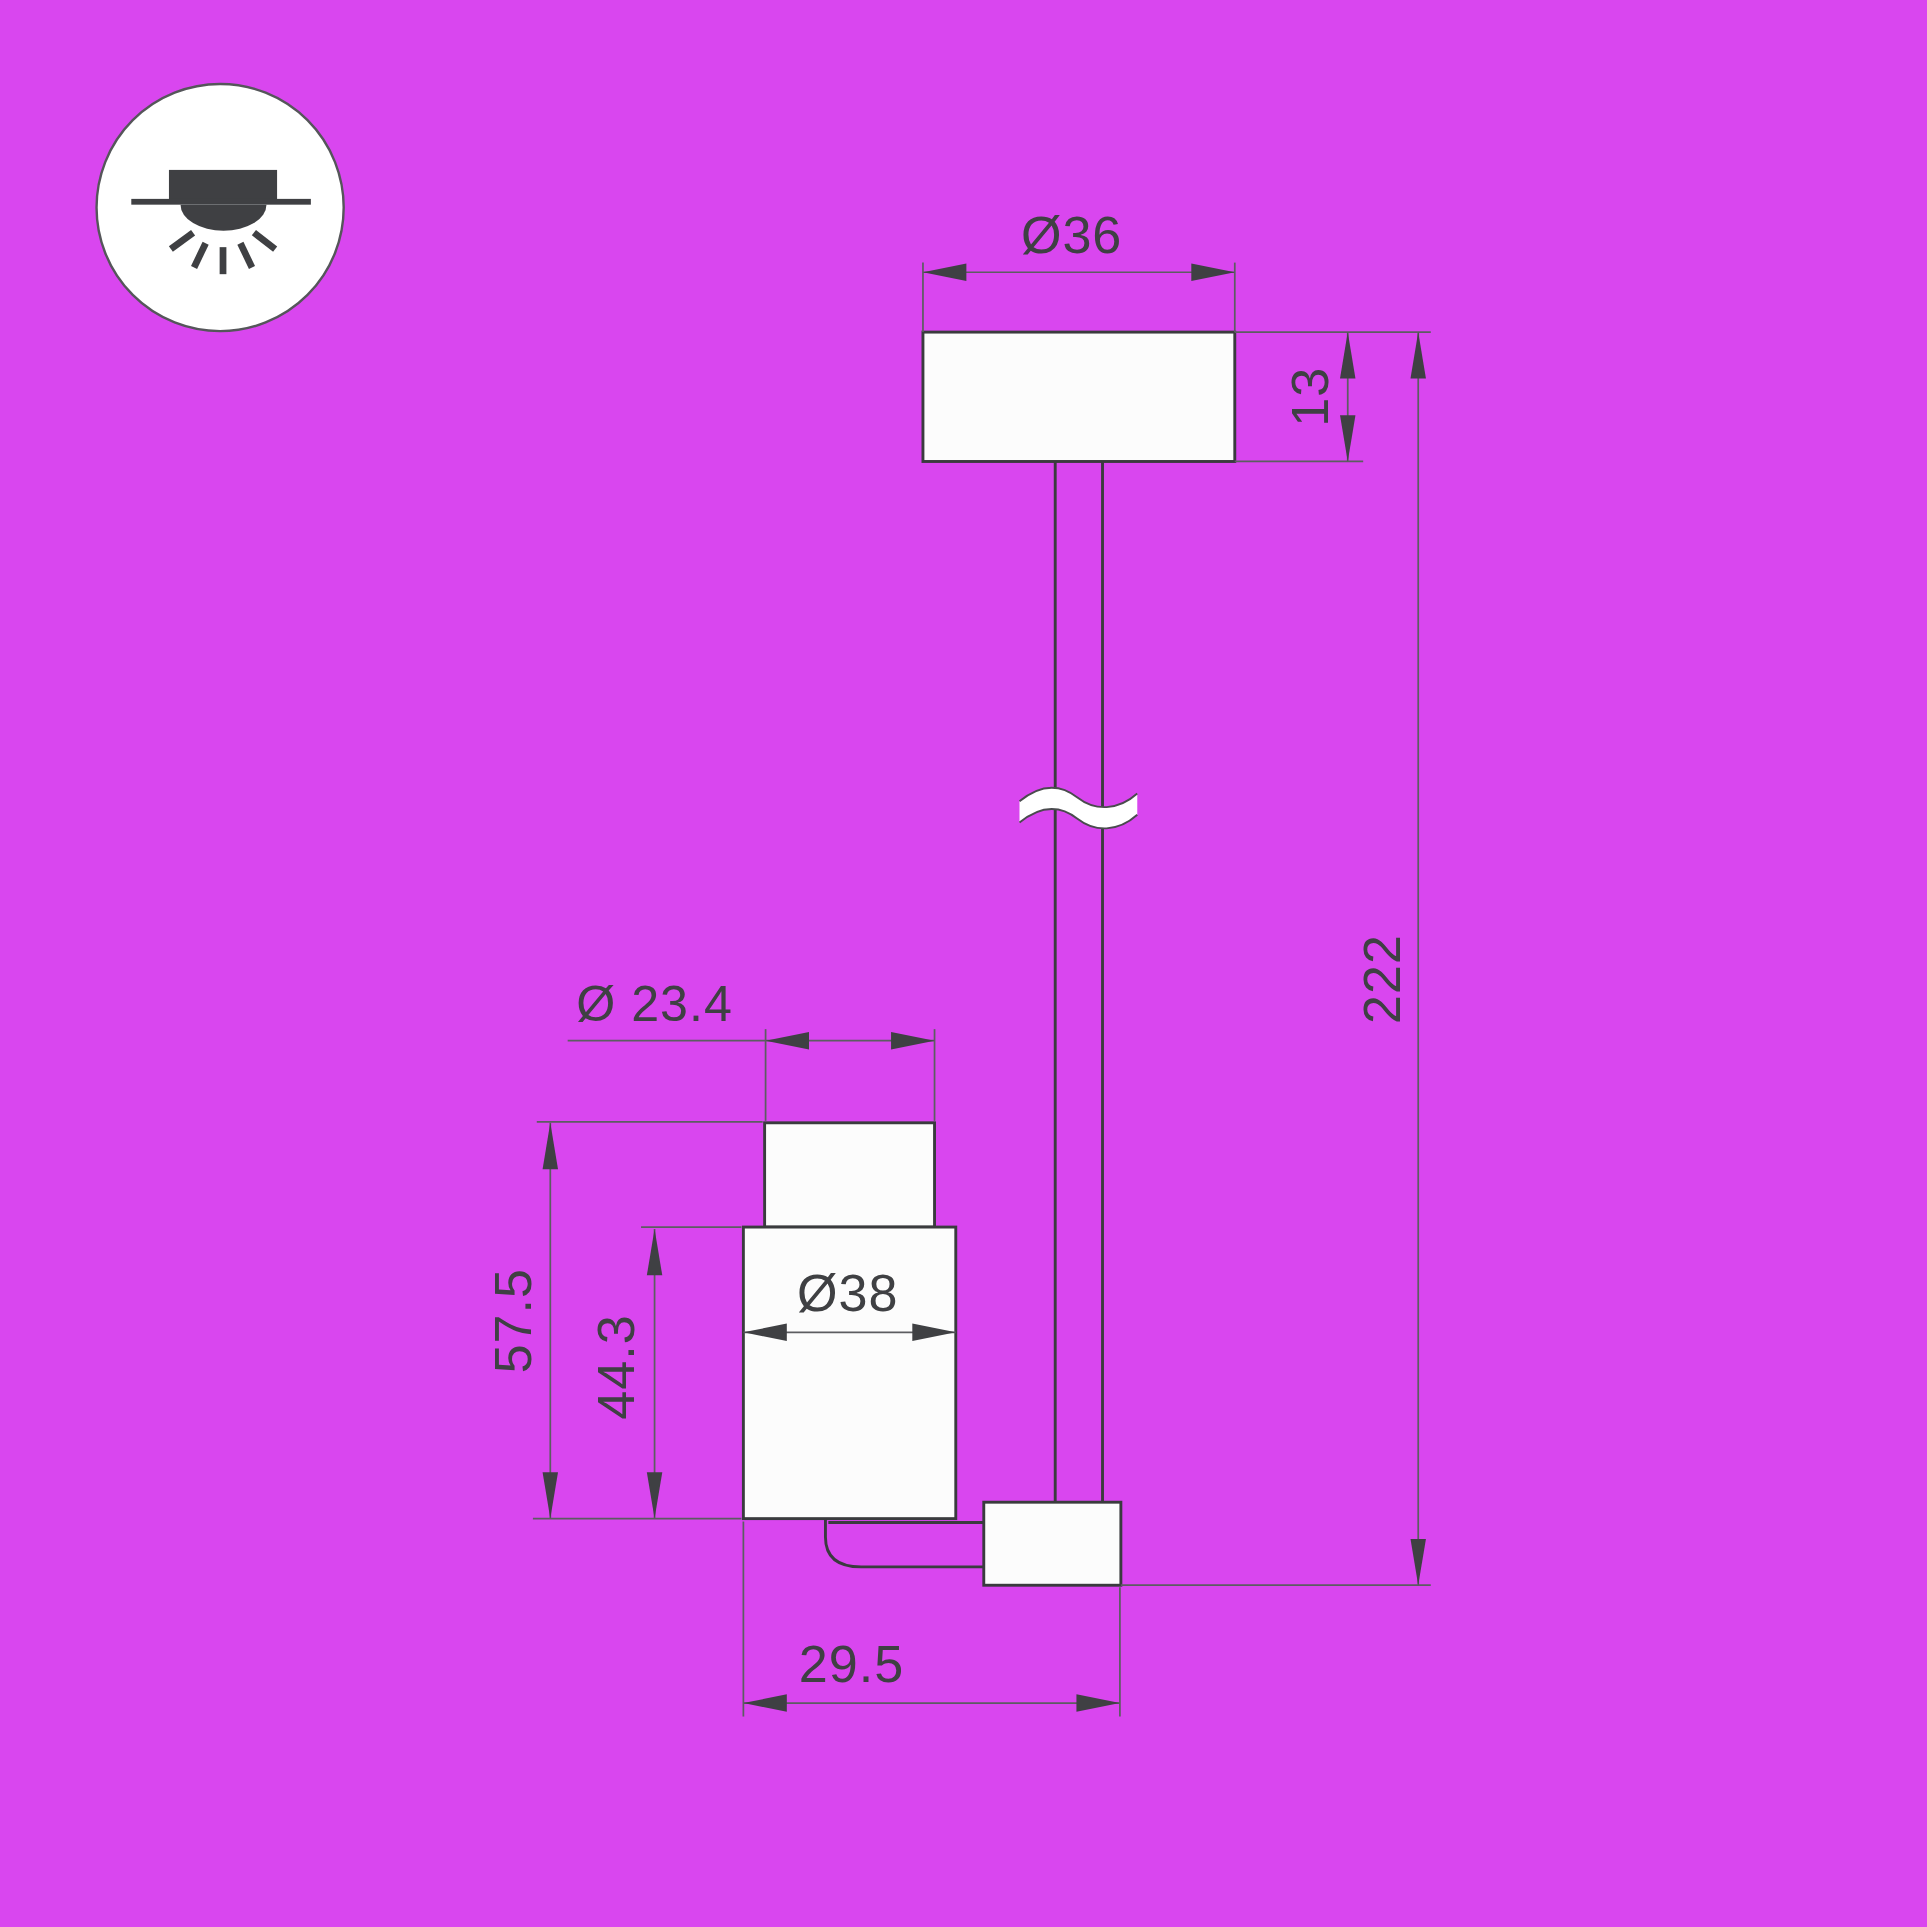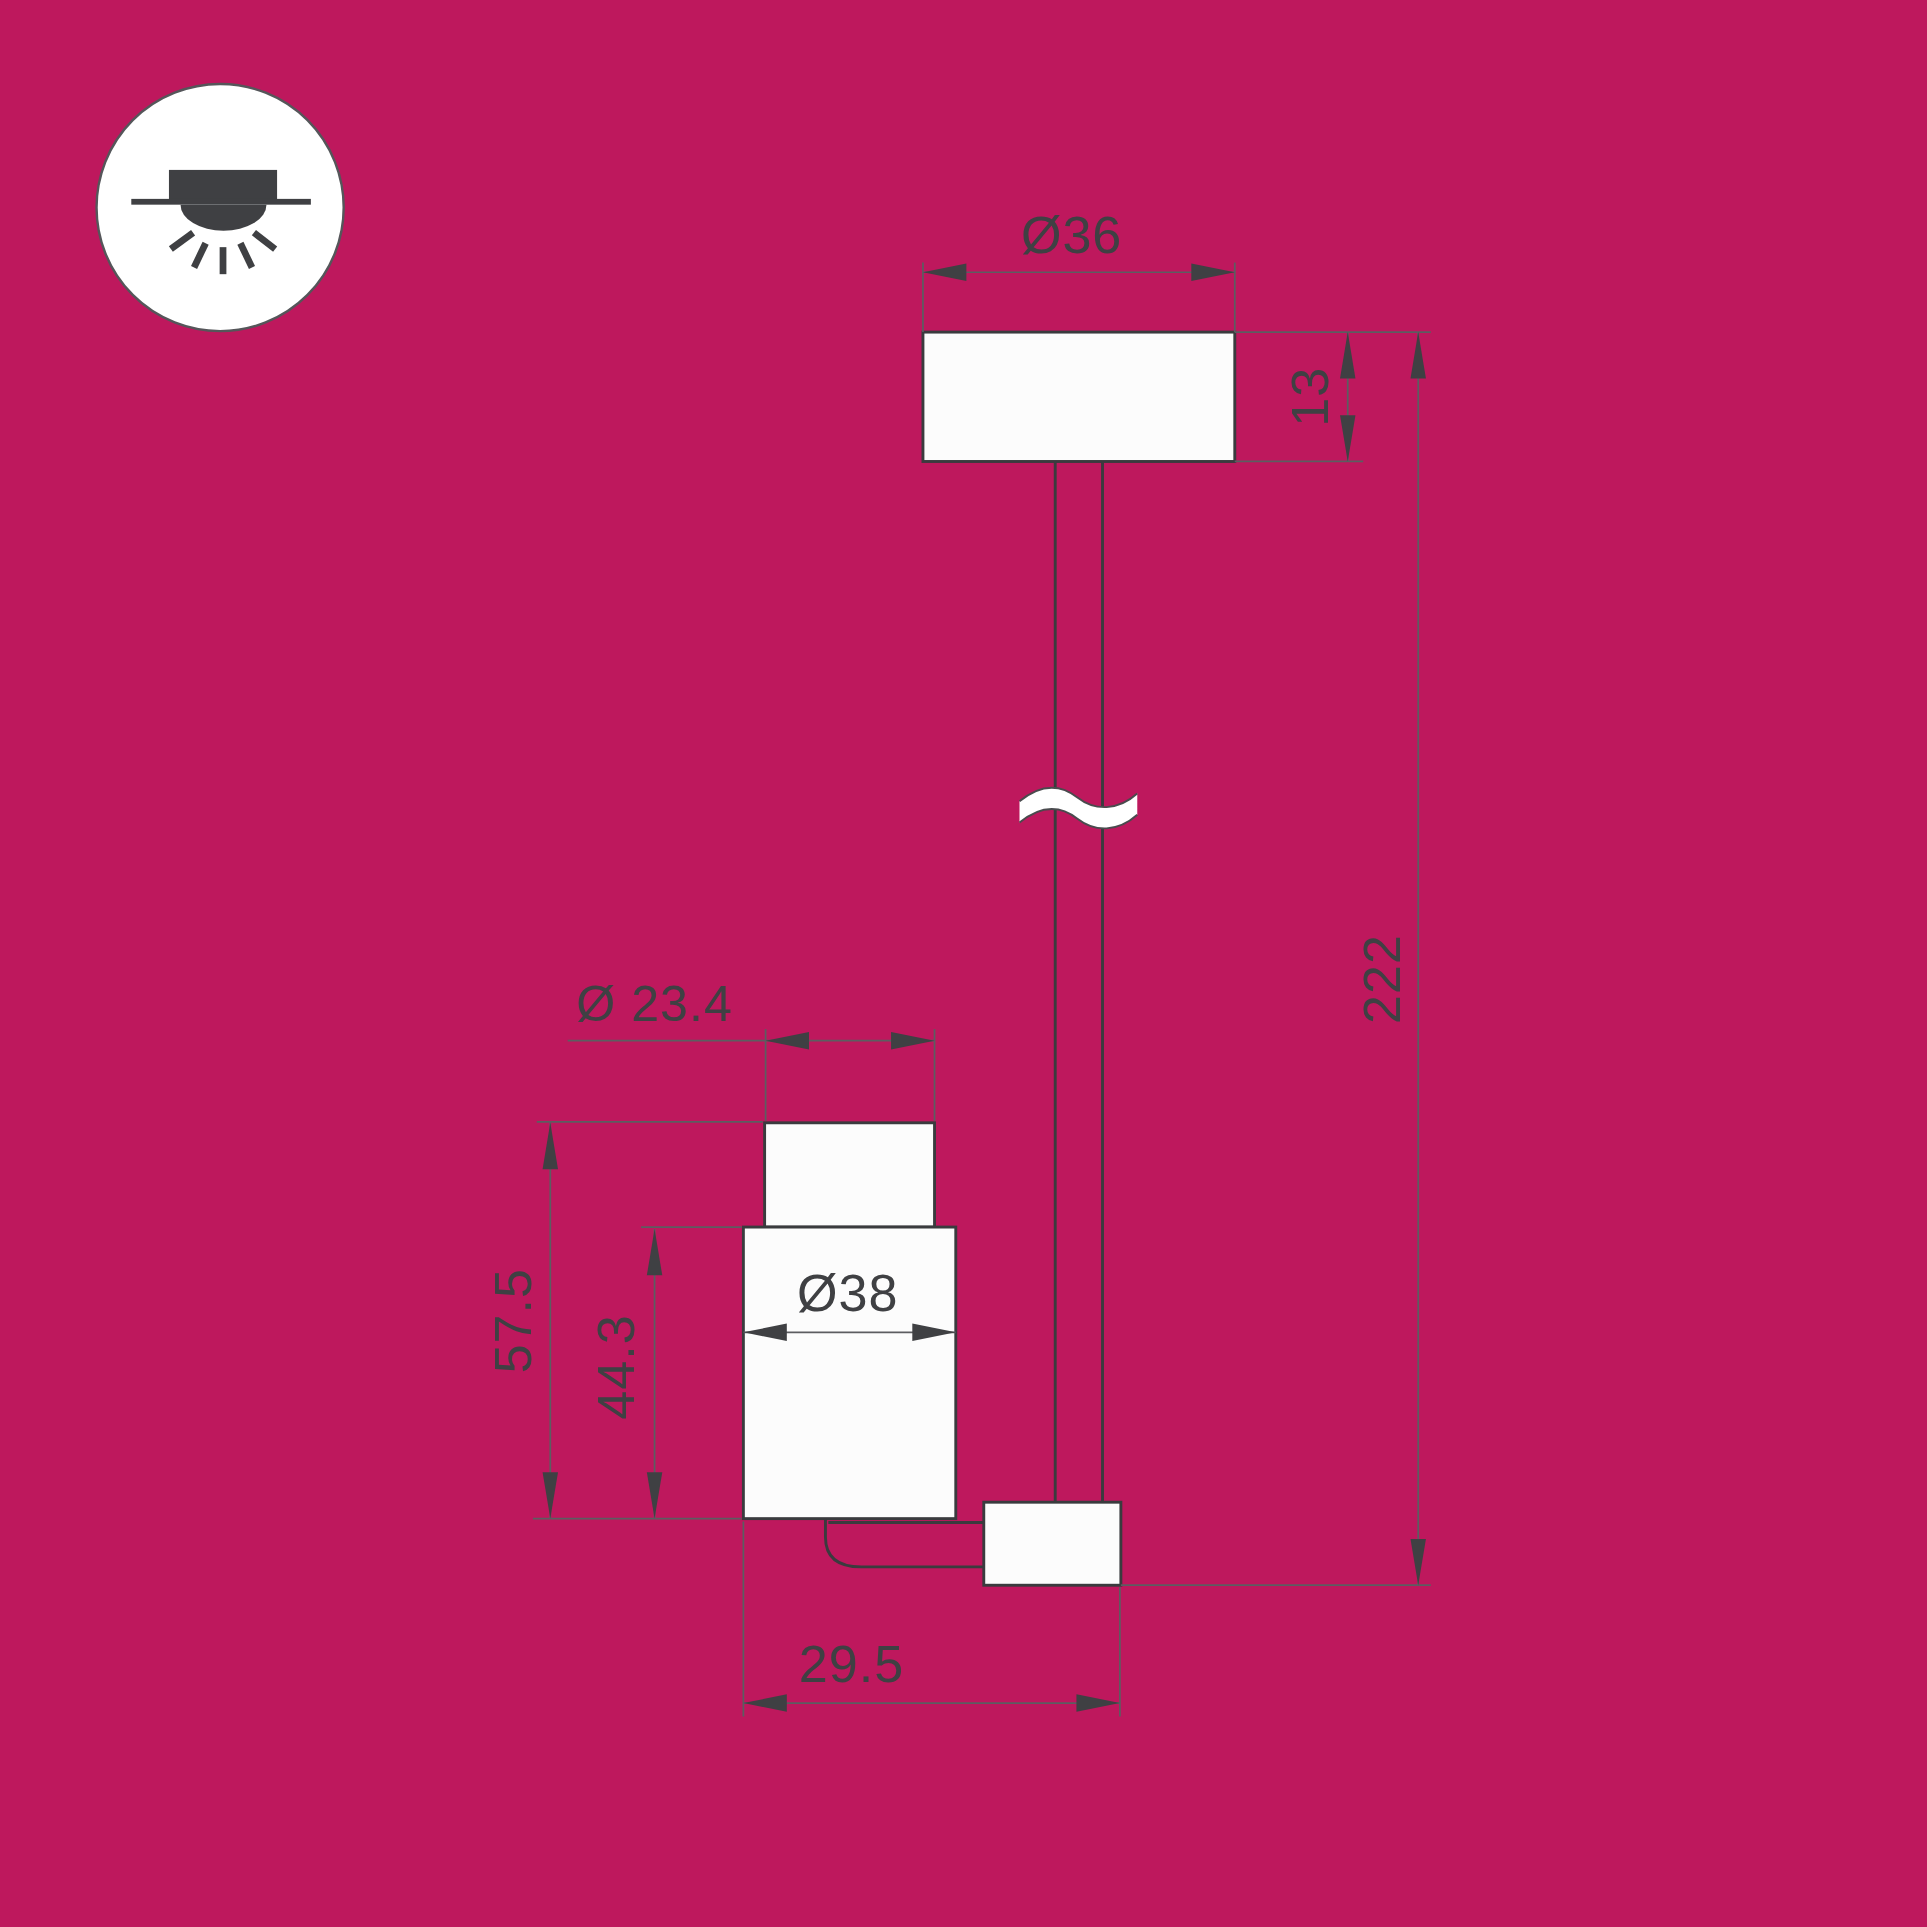--- a/index.html
+++ b/index.html
@@ -1,16 +1,16 @@
 <!DOCTYPE html>
 <html><head>
 <meta charset="utf-8">
 <style>
   html,body{margin:0;padding:0;background:#ffffff;}
-  .stage{position:relative;width:1927px;height:1927px;background:#be185d;overflow:hidden;}
+  .stage{position:relative;width:1927px;height:1927px;background:#d946ef;overflow:hidden;}
   svg{position:absolute;left:0;top:0;}
   .outline{stroke:#3a3b3e;stroke-width:3;fill:#fcfcfc;}
   .outline-line{stroke:#3a3b3e;stroke-width:3;fill:none;}
   .thin{stroke:#5c5d61;stroke-width:1.8;fill:none;}
   .arrow{fill:#3f4043;stroke:none;}
   .icon-fill{fill:#3f4043;stroke:none;}
   .icon-ray{stroke:#3f4043;stroke-width:7;fill:none;}
   .mask{fill:#ffffff;stroke:none;}
   .squiggle{stroke:#4a4b4e;stroke-width:2;fill:none;}
   text{font-family:"Liberation Sans", sans-serif;font-size:54px;fill:#3f4043;letter-spacing:1px;}

